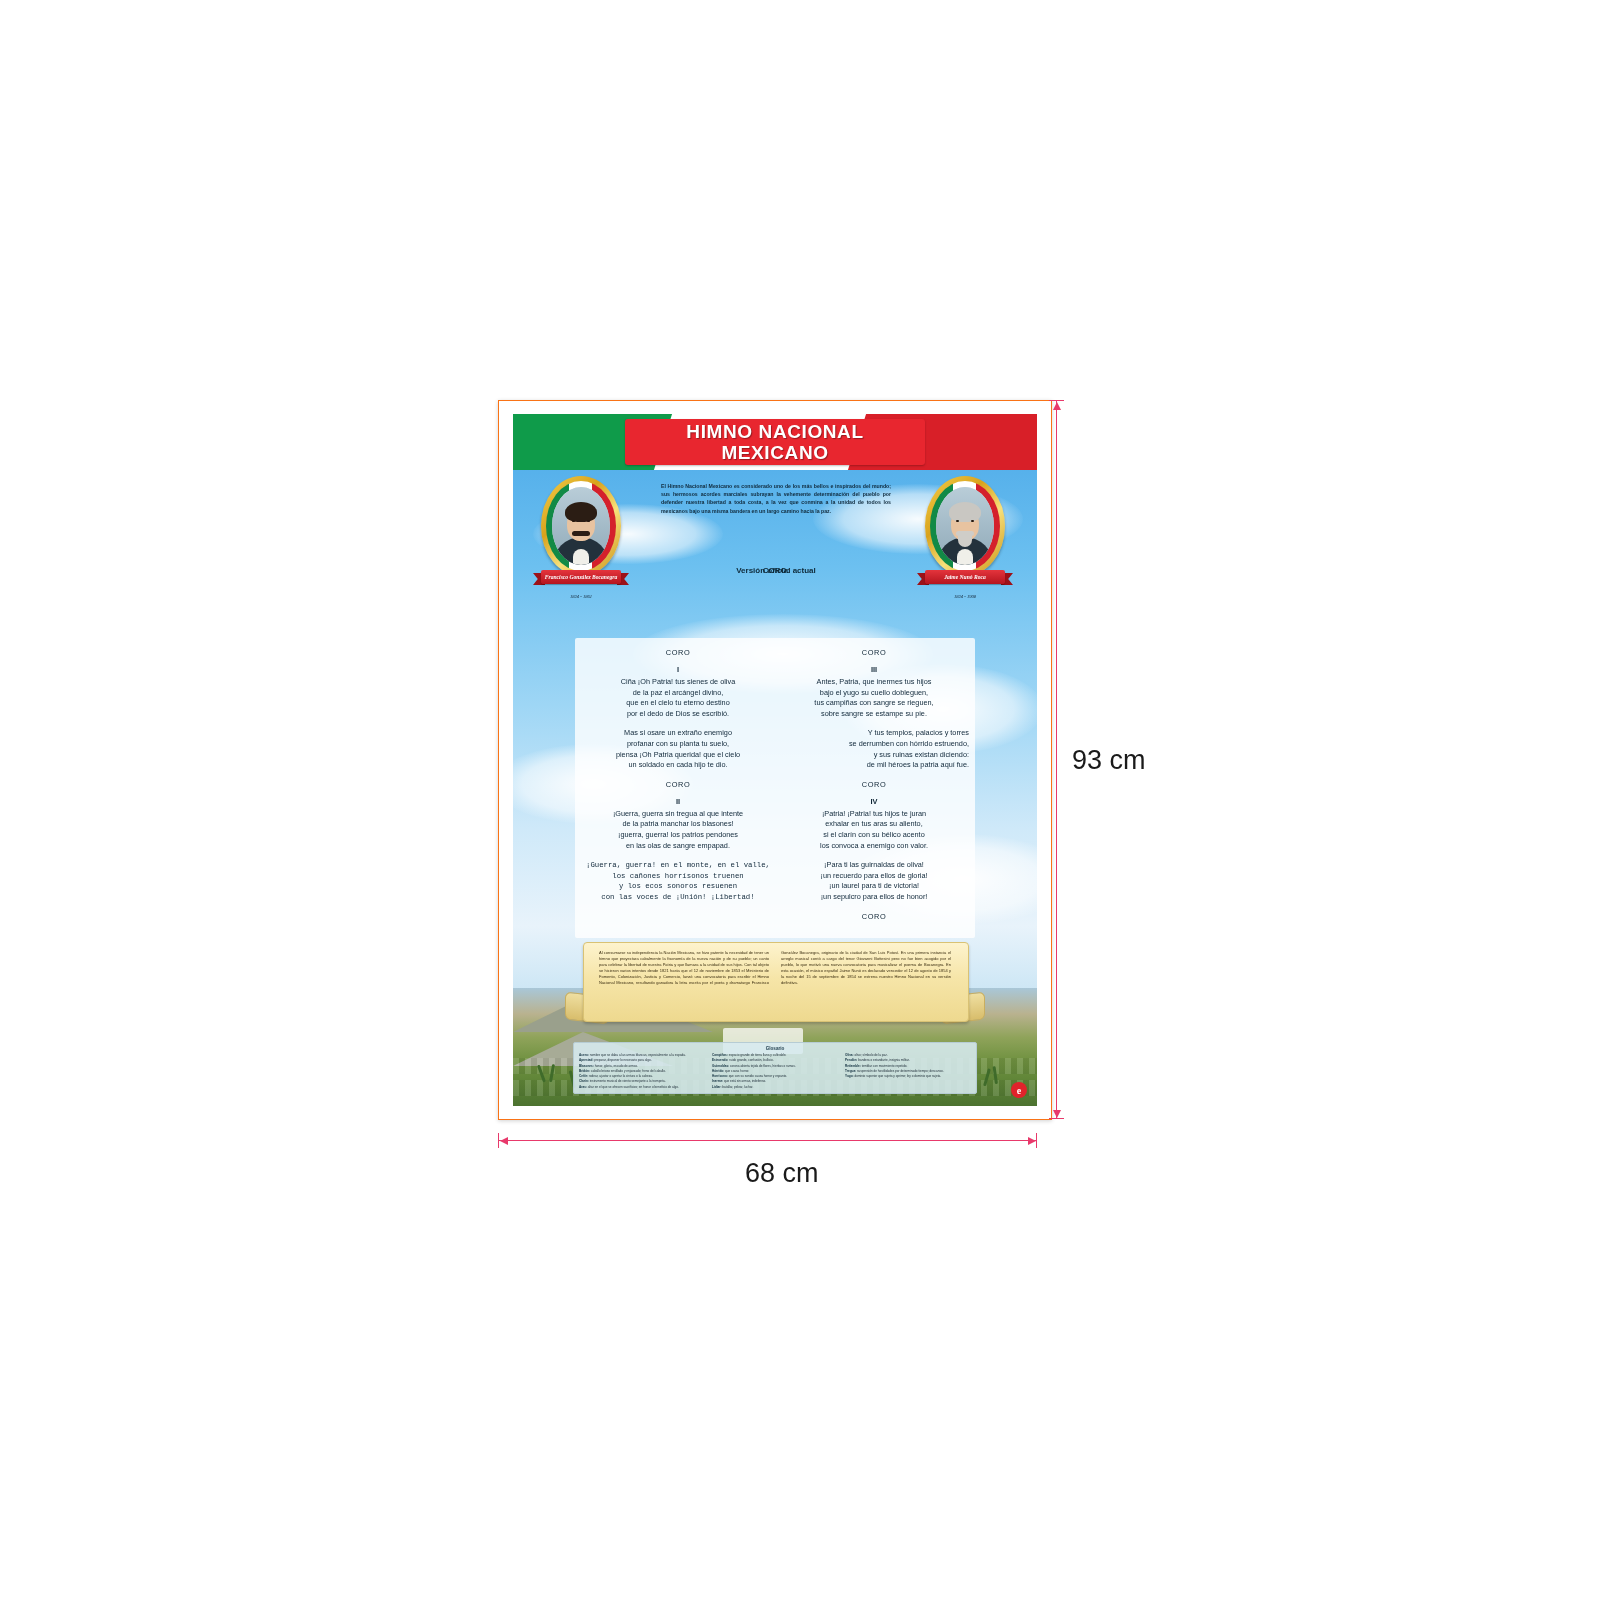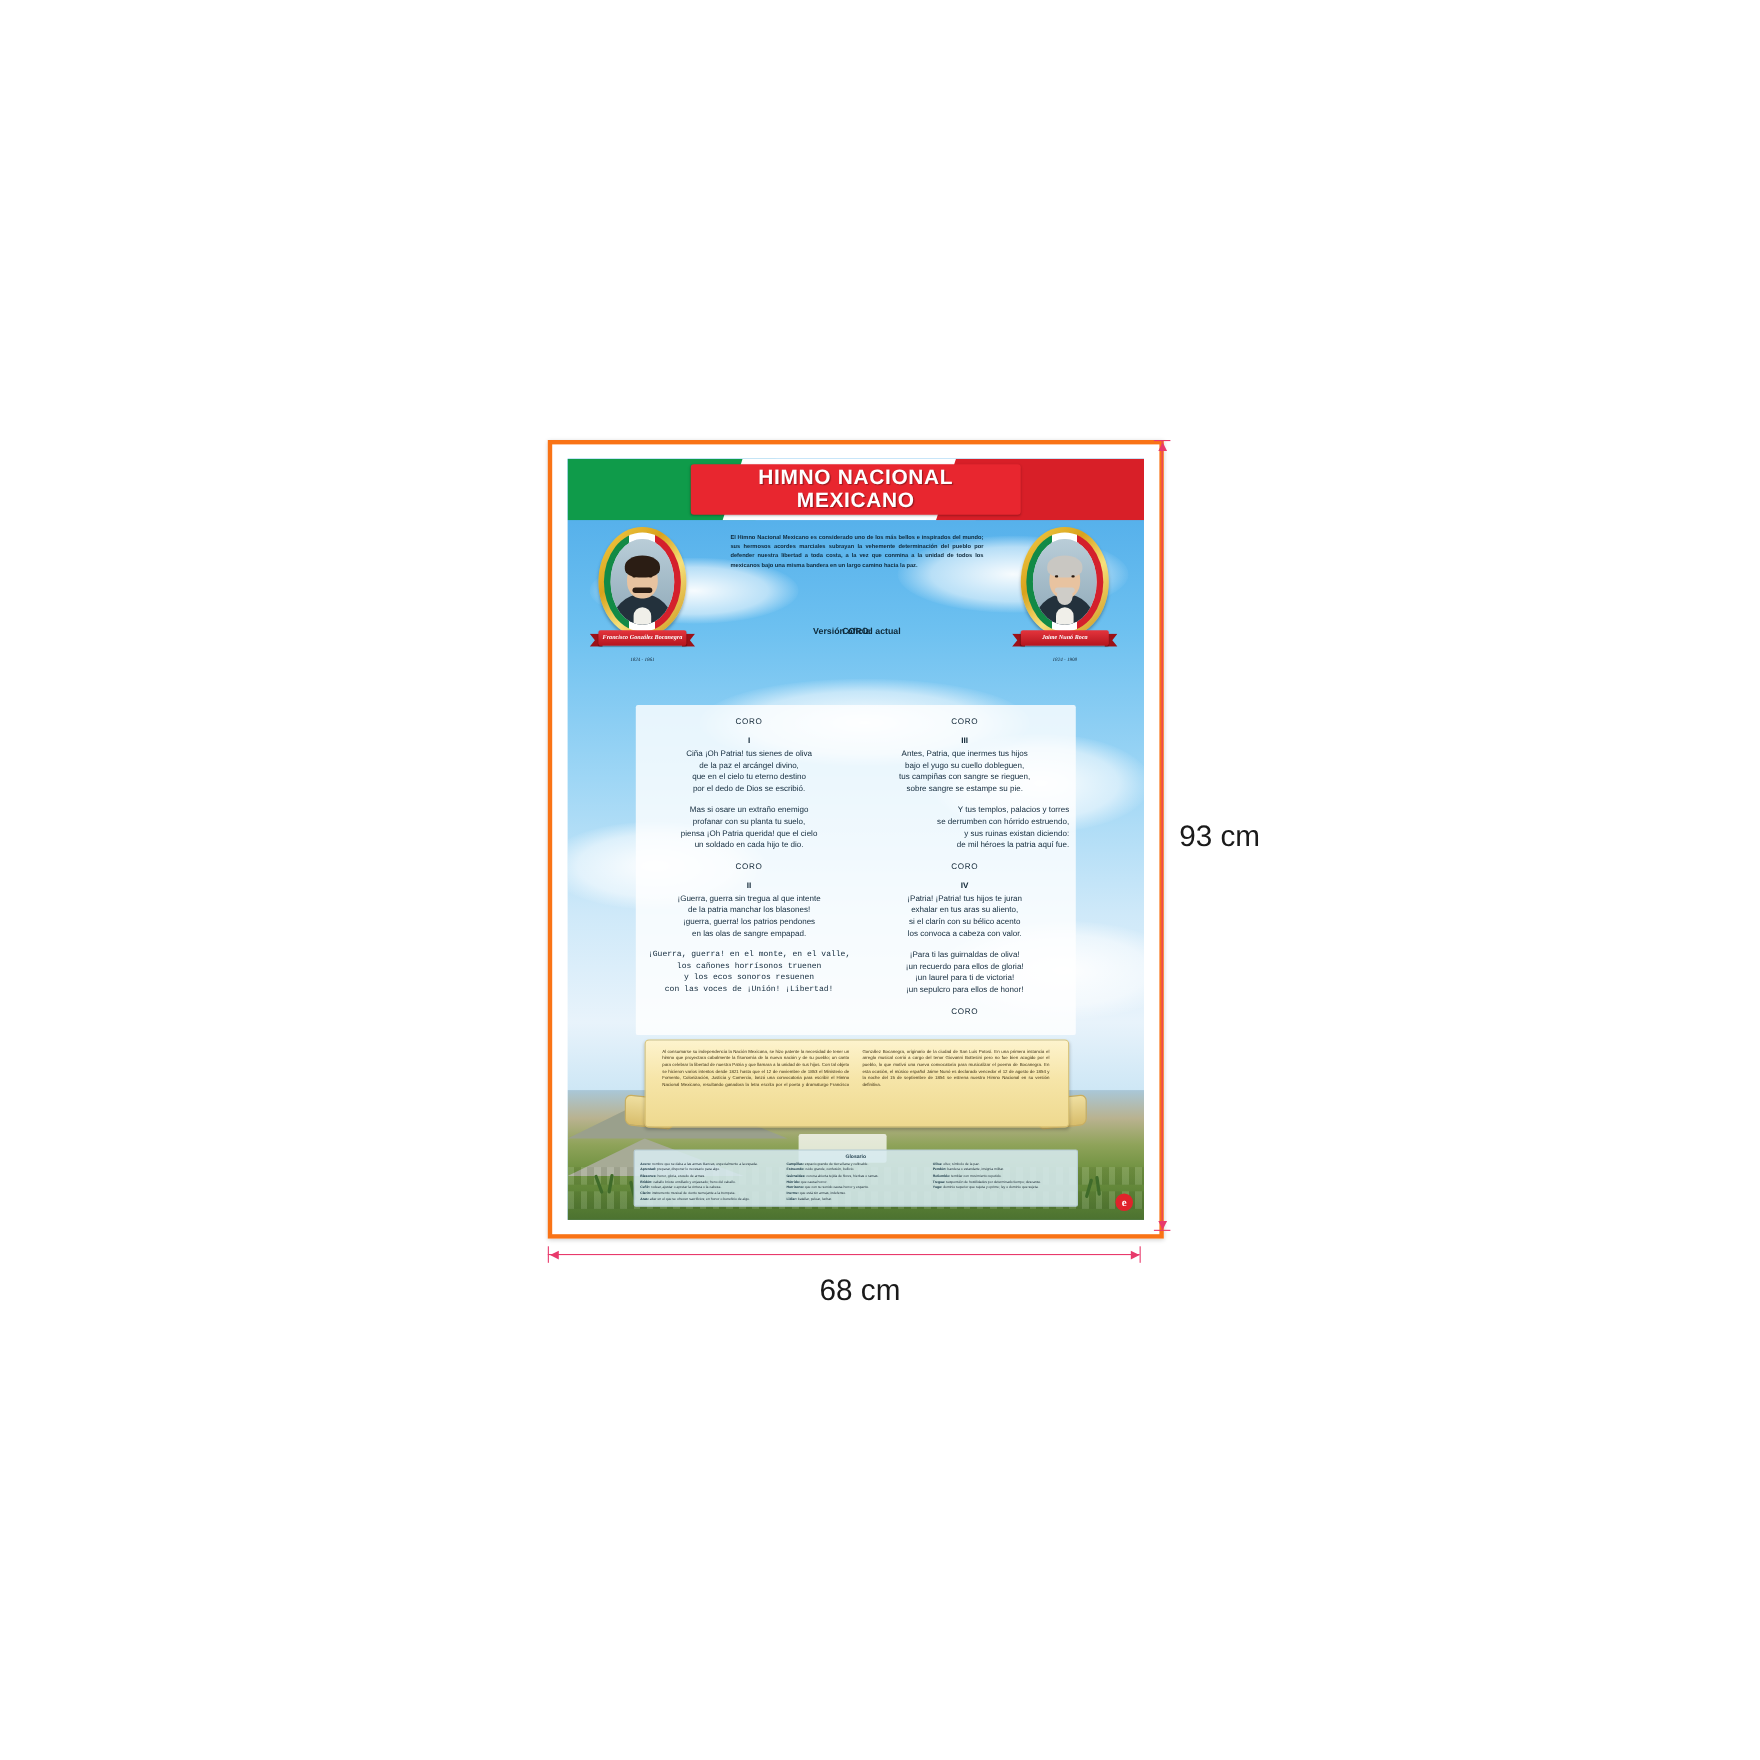--- a/index.html
+++ b/index.html
@@ -21,21 +21,21 @@
 
   
   .poster-frame {
     position: absolute;
     left: 498px;
     top: 400px;
     width: 552px;
     height: 718px;
     background: #ffffff;
     box-shadow: 0 1px 4px rgba(0,0,0,0.18);
-    border: 4px solid #f97316;
+    border: 1px solid #f97316;
   }
 
   .poster {
     position: absolute;
     left: 14px;
     top: 13px;
     width: 524px;
     height: 692px;
     overflow: hidden;
     background: linear-gradient(#4aa8e8 0%, #6cc0f0 22%, #9ed6f5 42%, #cfe9f9 60%, #e8f3fb 74%, #bfe0f2 88%, #7ab7d8 100%);
@@ -579,21 +579,21 @@
 sobre sangre se estampe su pie.</div>
           <div class="lyr-stanza" style="white-space:pre-line;text-align:right;">Y tus templos, palacios y torres
 se derrumben con hórrido estruendo,
 y sus ruinas existan diciendo:
 de mil héroes la patria aquí fue.</div>
           <div class="lyr-coro">CORO</div>
           <div class="lyr-num">IV</div>
           <div class="lyr-stanza" style="white-space:pre-line;">¡Patria! ¡Patria! tus hijos te juran
 exhalar en tus aras su aliento,
 si el clarín con su bélico acento
-los convoca a cabeza con valor.</div>
+los convoca a enemigo con valor.</div>
           <div class="lyr-stanza" style="white-space:pre-line;">¡Para ti las guirnaldas de oliva!
 ¡un recuerdo para ellos de gloria!
 ¡un laurel para ti de victoria!
 ¡un sepulcro para ellos de honor!</div>
           <div class="lyr-coro">CORO</div>
         </div>
       </div>
 
       <div class="landscape">
         <div class="mtn1"></div>

